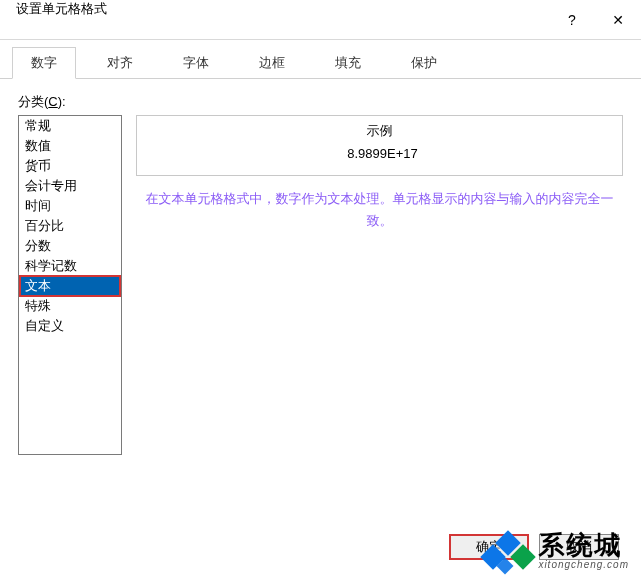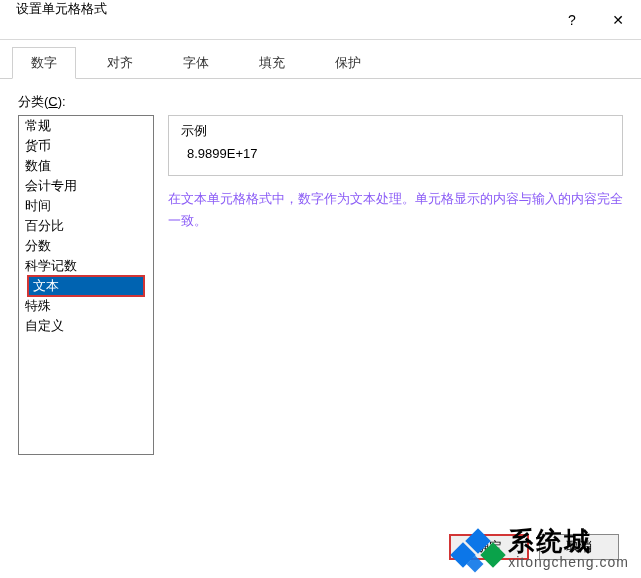--- a/index.html
+++ b/index.html
@@ -61,44 +61,44 @@
   }
   .cat-label { margin-bottom: 4px; }
   .cat-label u { text-decoration: underline; }
 
   .cols {
     display: flex;
     gap: 14px;
   }
 
   .listbox {
-    width: 136px;
+    width: 104px;
     height: 340px;
     border: 1px solid #7a7a7a;
     overflow-y: scroll;
     background: #fff;
   }
   .listbox .item {
     padding: 1px 6px;
     white-space: nowrap;
   }
   .listbox .item.selected {
     background: #0063b1;
     color: #fff;
     border: 2px solid #d23535;
     padding: 0 4px;
-    margin: -1px 8px;
+    margin: -1px 0;
   }
 
   
   .listbox::-webkit-scrollbar { width: 16px; }
   .listbox::-webkit-scrollbar-track { background: #f0f0f0; }
   .listbox::-webkit-scrollbar-thumb { background: #c2c2c2; }
 
-  .right-pane { flex: 1; }
+  .right-pane { flex: 1; text-align: center; }
 
   .sample-box {
     border: 1px solid #c8c8c8;
     padding: 6px 12px 14px 12px;
     margin-bottom: 12px;
   }
   .sample-title { margin-bottom: 6px; font-size: 13px; }
   .sample-value { padding-left: 6px; }
 
   .desc-text {
@@ -160,55 +160,57 @@
     flex-direction:column;
     line-height:1.05;
   }
   .wm-text .big {
     font-size: 26px;
     font-weight: 700;
     letter-spacing: 2px;
     color:#000000;
   }
   .wm-text .small {
-    font-size: 14px;
+    font-size: 10px;
     letter-spacing: 1px;
     color:#555;
+    font-style:italic;
   }
 </style>
 </head>
 <body>
 
 <div class="title-bar">
   <span class="title-text">设置单元格格式</span>
   <div class="win-btn">
     <span>?</span>
   </div>
   <div class="win-btn">
     <span>✕</span>
   </div>
 </div>
 
 <div class="tabs">
   <div class="tab active">数字</div>
   <div class="tab">对齐</div>
   <div class="tab">字体</div>
+  <div class="tab">边框</div>
   <div class="tab">填充</div>
   <div class="tab">保护</div>
 </div>
 
 <div class="content">
   <div class="cat-label">
     <span>分类(</span><u>C</u><span>):</span>
   </div>
   <div class="cols">
     <div class="listbox">
       <div class="item">常规</div>
+      <div class="item">数值</div>
       <div class="item">货币</div>
-      <div class="item">数值</div>
       <div class="item">会计专用</div>
       <div class="item">时间</div>
       <div class="item">百分比</div>
       <div class="item">分数</div>
       <div class="item">科学记数</div>
       <div class="item selected">文本</div>
       <div class="item">特殊</div>
       <div class="item">自定义</div>
     </div>
 

